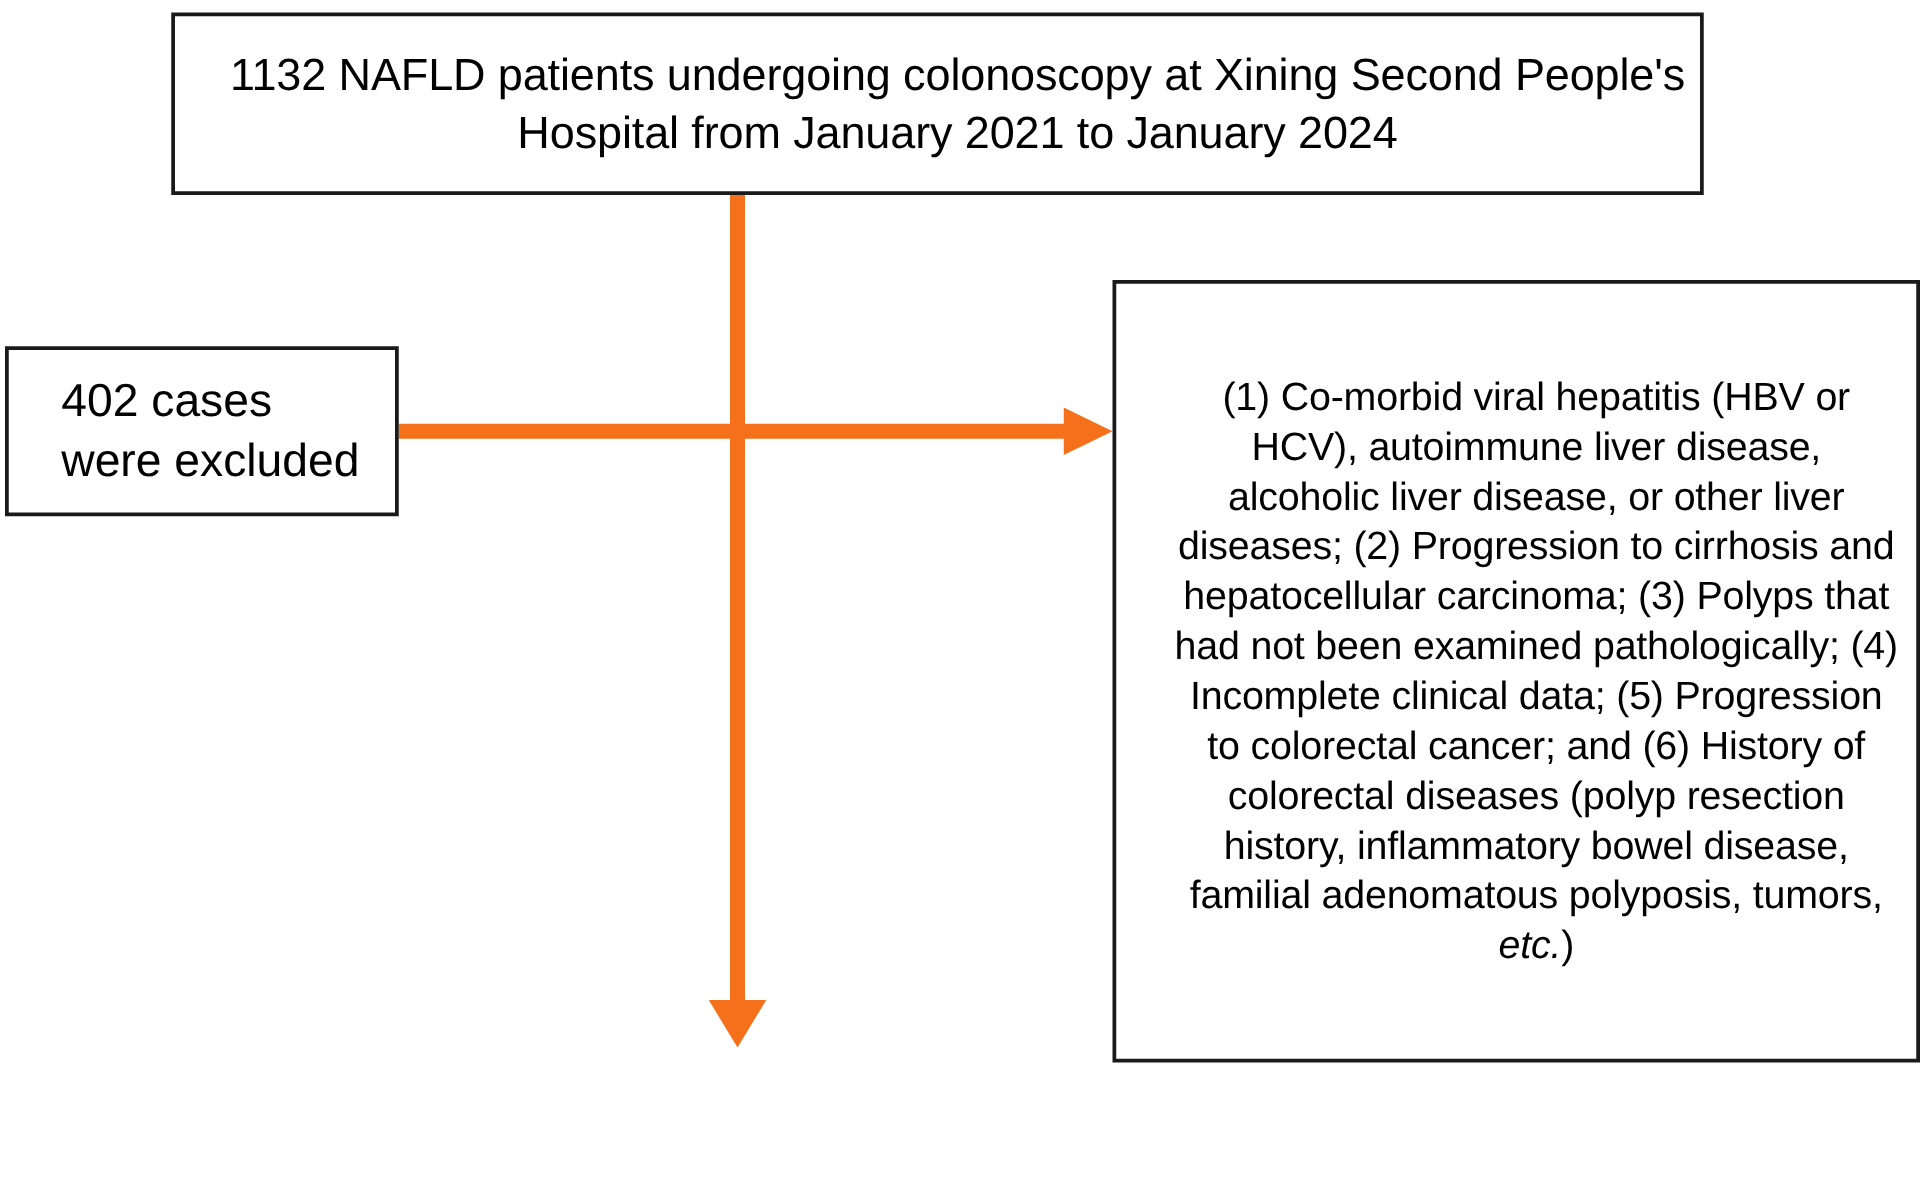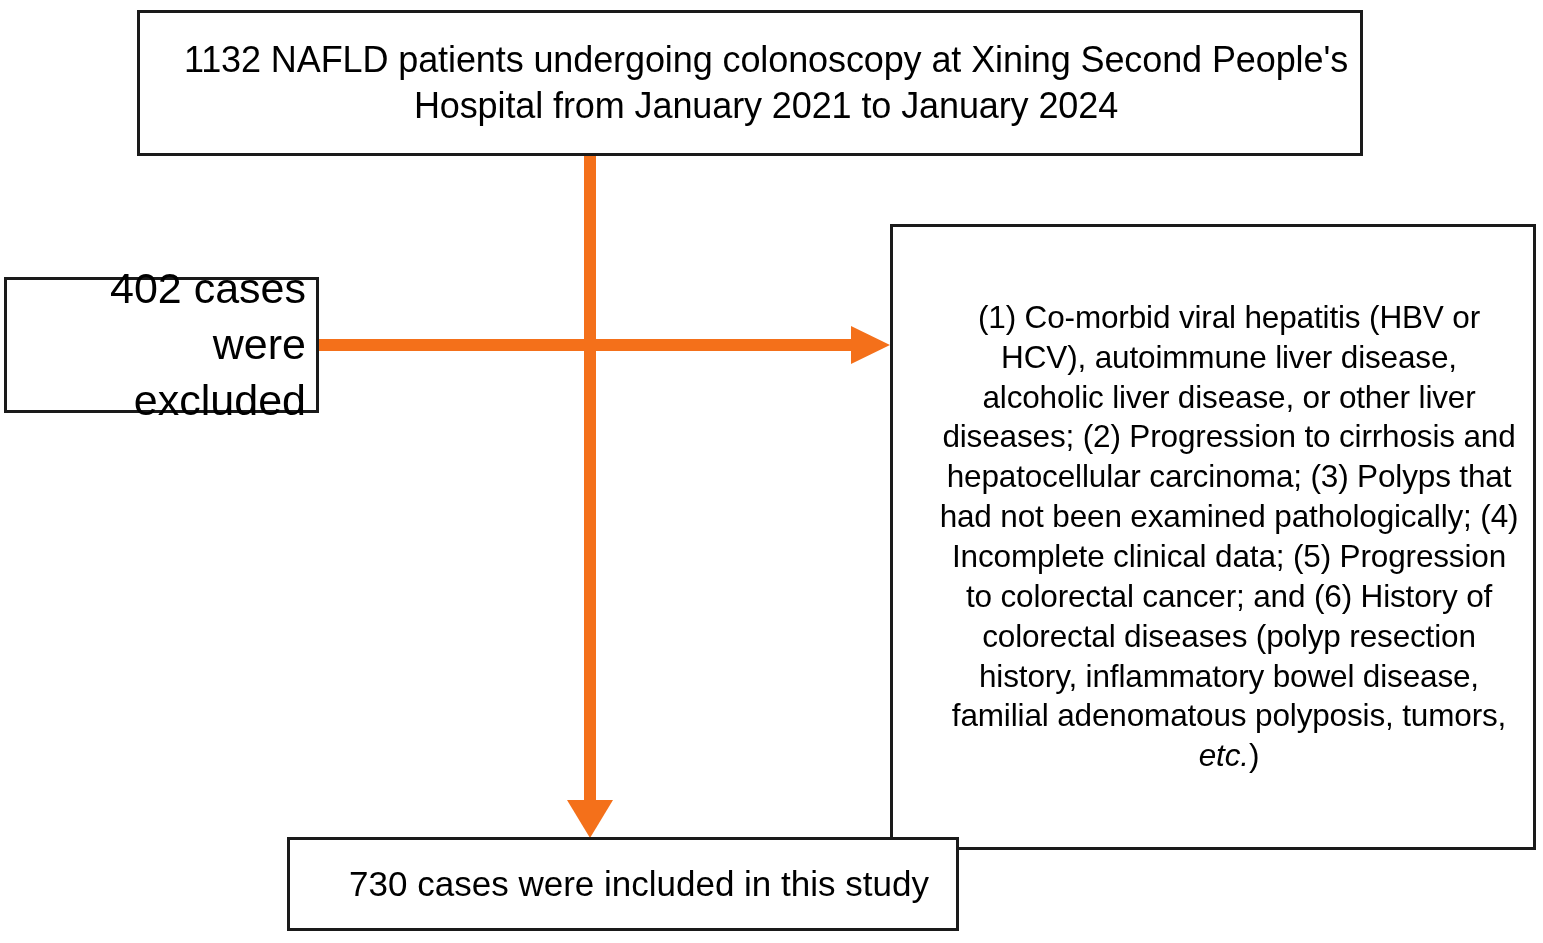--- a/index.html
+++ b/index.html
@@ -51,23 +51,23 @@
   }
 
   
   #box-excluded {
     left: 4px;
     top: 277px;
     width: 315px;
     height: 136px;
   }
   #box-excluded .box-text {
-    font-size: 43px;
+    font-size: 37px;
     line-height: 1.3;
-    text-align: right;
+    text-align: left;
   }
 
   
   #box-criteria {
     left: 890px;
     top: 192px;
     width: 646px;
     height: 626px;
     align-items: center;
     margin-top: 32px;
@@ -156,17 +156,14 @@
   </div>
 
   <div class="box" id="box-excluded">
     <span class="box-text">402 cases were excluded</span>
   </div>
 
   <div class="box" id="box-criteria">
     <span class="box-text">(1) Co-morbid viral hepatitis (HBV or HCV), autoimmune liver disease, alcoholic liver disease, or other liver diseases; (2) Progression to cirrhosis and hepatocellular carcinoma; (3) Polyps that had not been examined pathologically; (4) Incomplete clinical data; (5) Progression to colorectal cancer; and (6) History of colorectal diseases (polyp resection history, inflammatory bowel disease, familial adenomatous polyposis, tumors, <em>etc.</em>)</span>
   </div>
 
-  <div class="box" id="box-included">
-    <span class="box-text">730 cases were included in this study</span>
-  </div>
 
 </div>
 
 </body></html>

